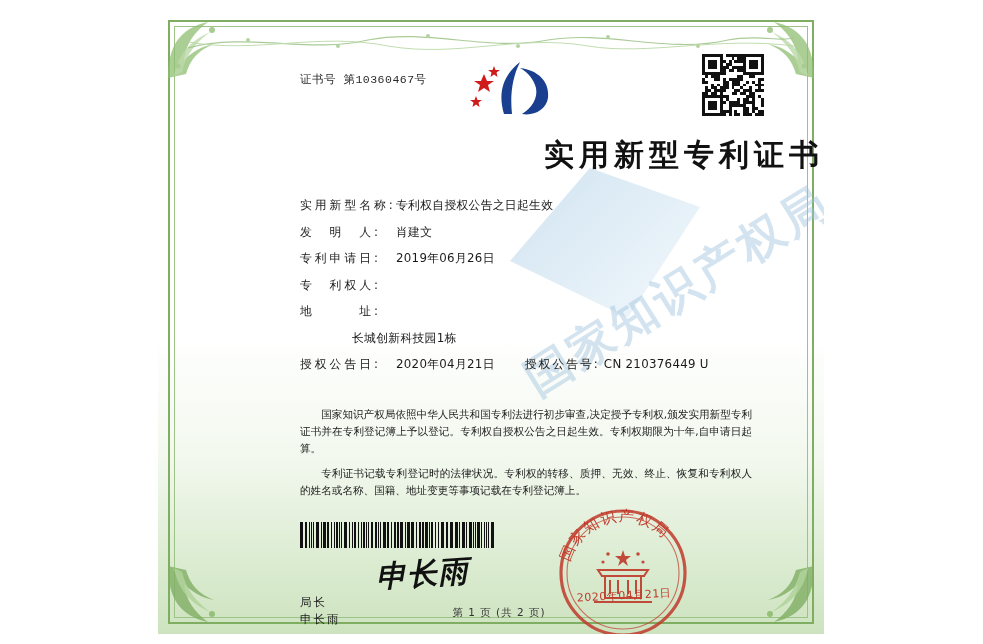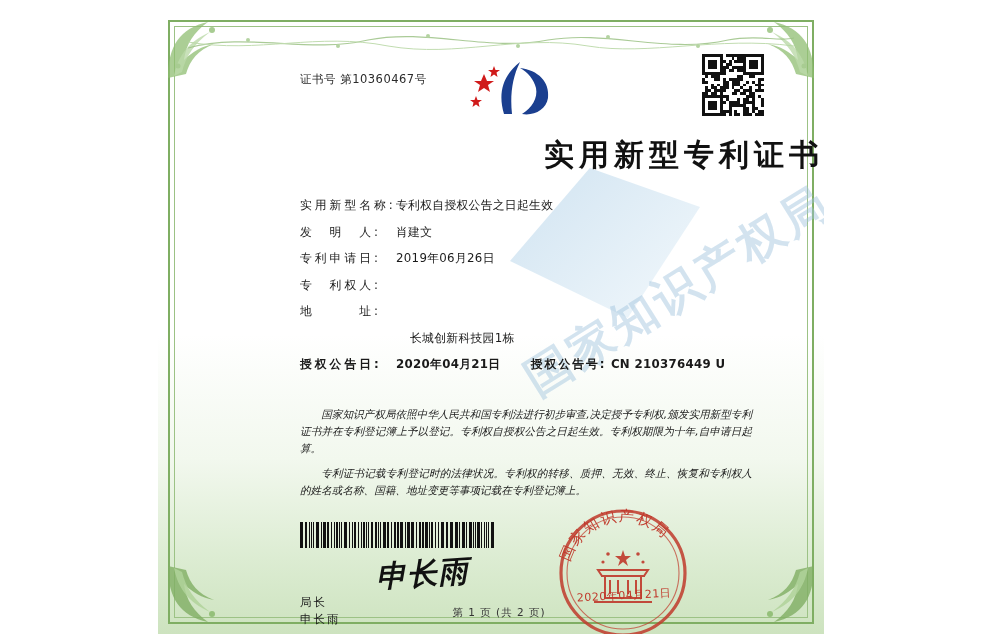--- a/index.html
+++ b/index.html
@@ -39,21 +39,21 @@
   }
   .wm-shape{
     position:absolute;left:352px;top:158px;width:190px;height:150px;
     background:linear-gradient(135deg,rgba(170,205,230,.55),rgba(205,228,242,.25));
     clip-path:polygon(0% 62%,42% 0%,100% 26%,62% 100%);
   }
 
   
   .cert-no{
     position:absolute;left:142px;top:62px;
-    font-size:11.5px;color:#2b2b2b;letter-spacing:.5px;
+    font-size:11.5px;color:#2b2b2b;letter-spacing:.5px;font-family:Liberation Mono, monospace;
   }
 
   
   .logo{position:absolute;left:310px;top:48px;width:92px;height:62px;}
 
   
   .qr{position:absolute;right:60px;top:44px;width:62px;height:62px;}
   .qr-grid{display:grid;grid-template-columns:repeat(21,1fr);grid-template-rows:repeat(21,1fr);width:62px;height:62px;}
   .qr-grid i{background:transparent;}
   .qr-grid i.on{background:#111;}
@@ -63,28 +63,28 @@
     position:absolute;left:0;right:0;top:125px;text-align:right;
     font-family:"DejaVu Serif","Liberation Serif",serif;
     font-size:30px;font-weight:bold;color:#111;letter-spacing:5px;
   }
 
   
   .fields{position:absolute;left:142px;top:188px;width:440px;font-size:11.8px;color:#1a1a1a;}
   .frow{display:flex;align-items:flex-end;margin-bottom:11.5px;line-height:15px;}
   .flabel{width:96px;flex:0 0 96px;letter-spacing:3px;color:#1a1a1a;}
   .fvalue{flex:1;letter-spacing:.3px;}
-  .frow.two-col{margin-bottom:11.5px;font-weight:bold;}
+  .frow.two-col{margin-bottom:11.5px;}
   .fvalue2-label{margin-left:26px;letter-spacing:2px;}
-  .addr-2{margin-left:110px;}
+  .addr-2{margin-left:52px;}
 
   
   .paras{
     position:absolute;left:142px;top:396px;width:452px;
-    font-size:10.6px;line-height:17px;color:#1b1b1b;text-align:justify;font-style:italic;
+    font-size:10.6px;line-height:17px;color:#1b1b1b;text-align:justify;
   }
   .paras p{margin:0 0 8px 0;text-indent:2em;}
 
   
   .barcode{position:absolute;left:142px;top:512px;width:196px;height:26px;display:flex;align-items:stretch;}
   .barcode i{display:block;background:#111;}
 
   
   .sig-label{position:absolute;left:142px;top:548px;font-size:11.5px;line-height:17px;color:#1a1a1a;letter-spacing:2px;margin-top:36px;}
   .sig-script{

